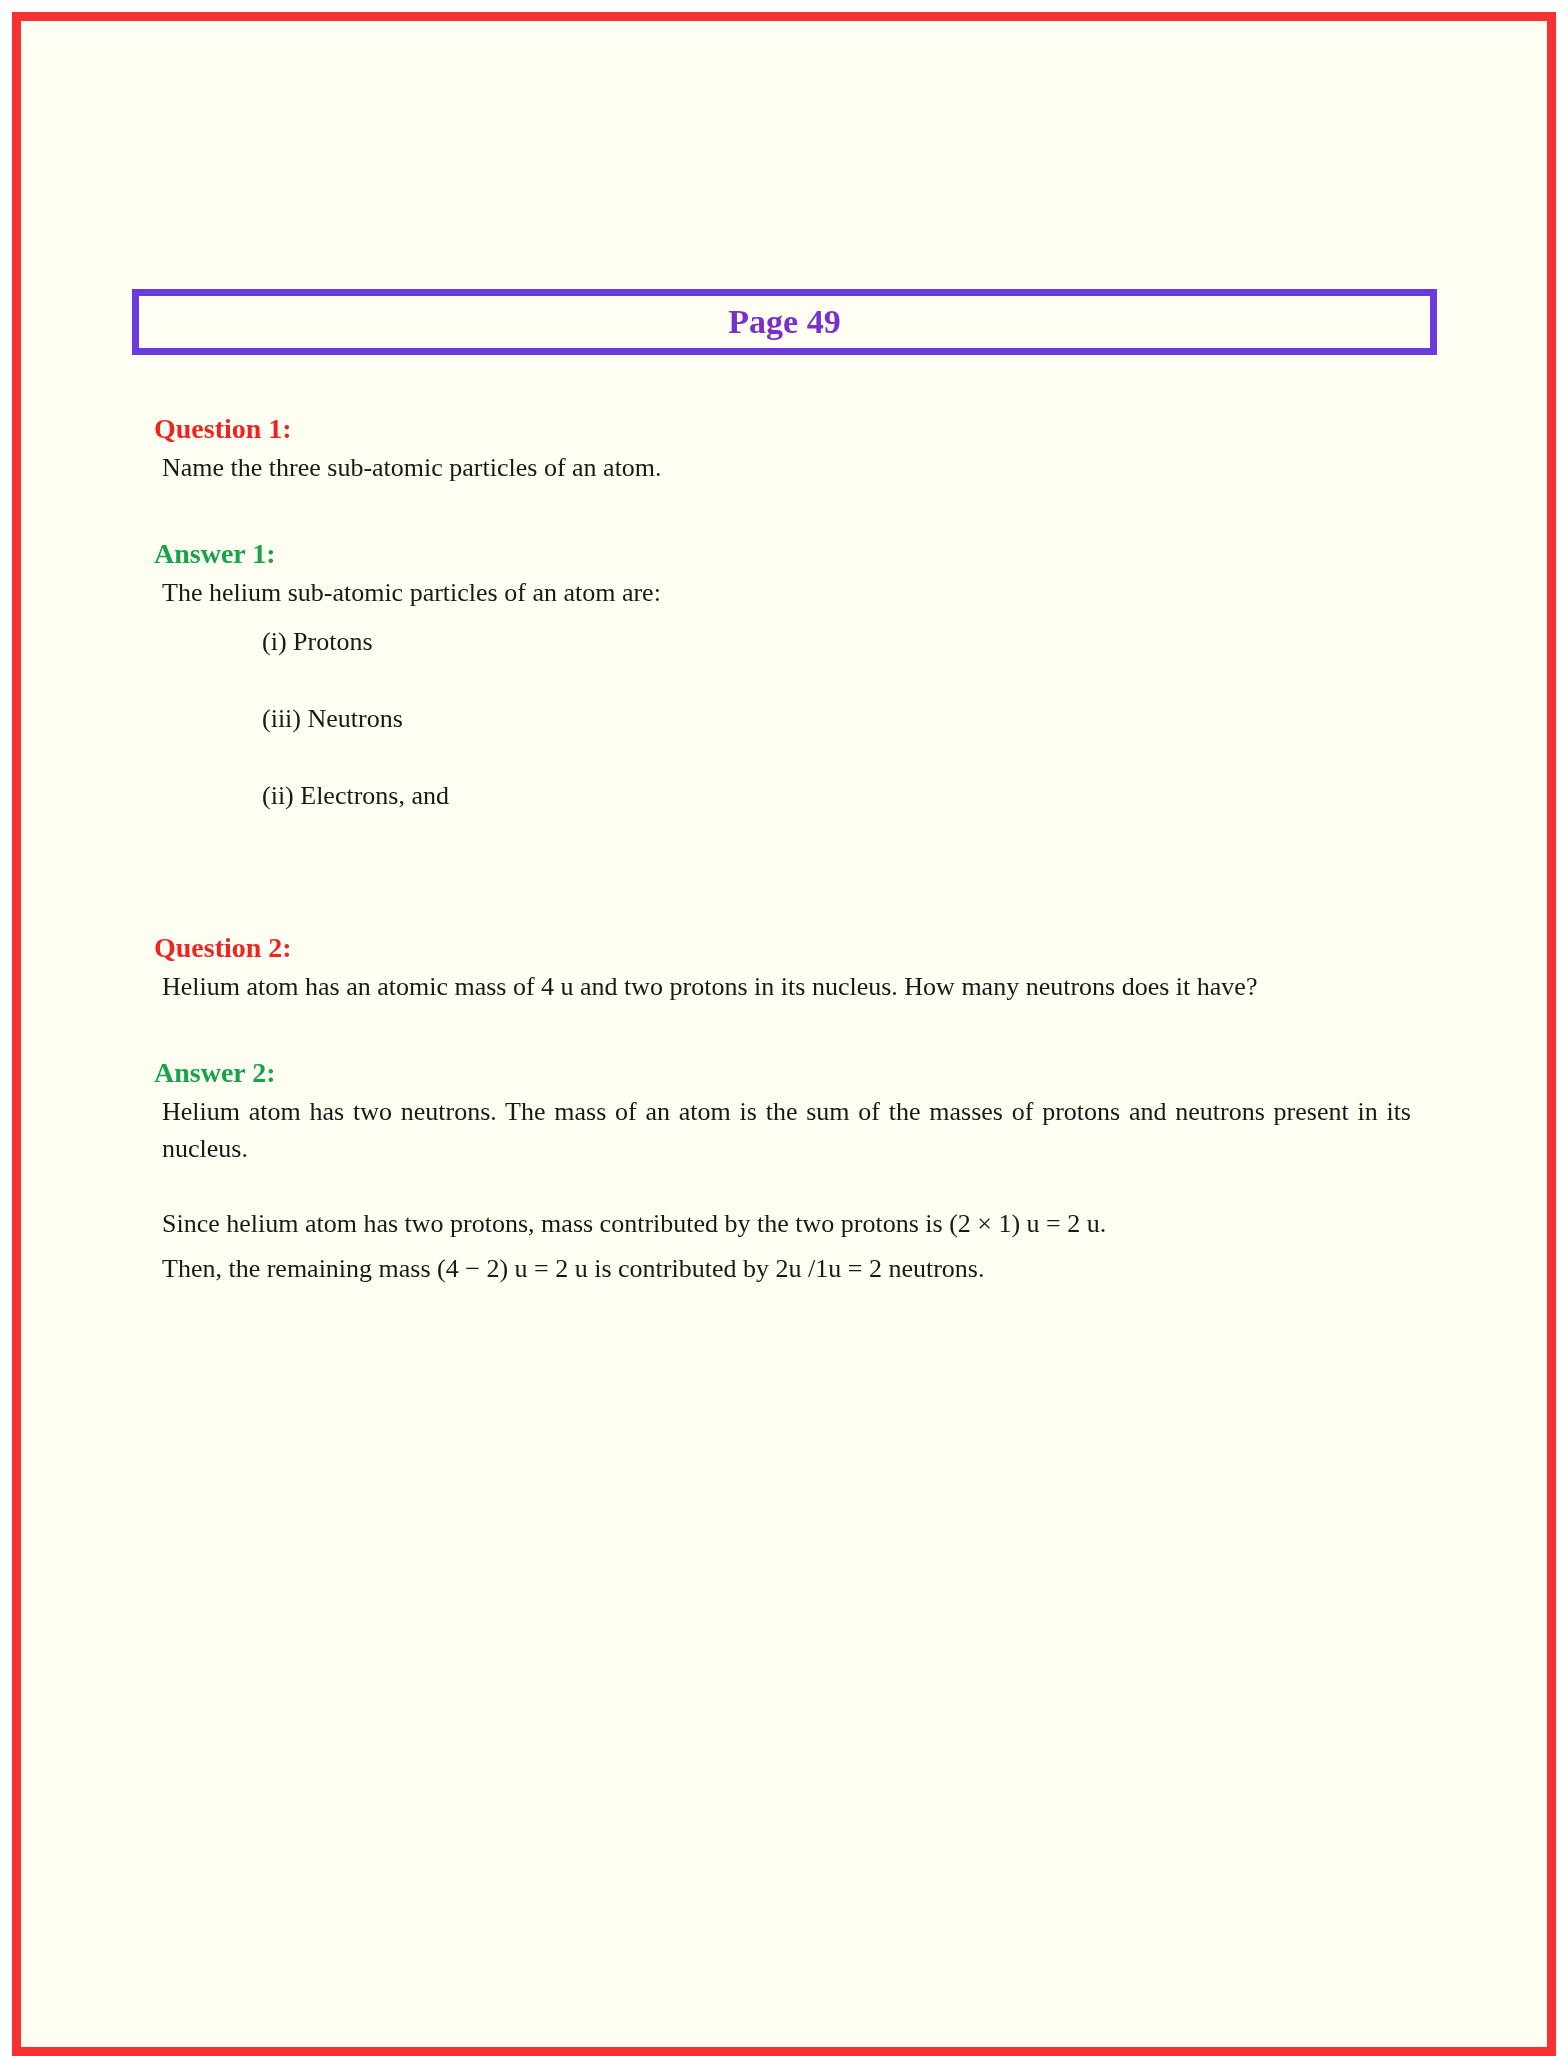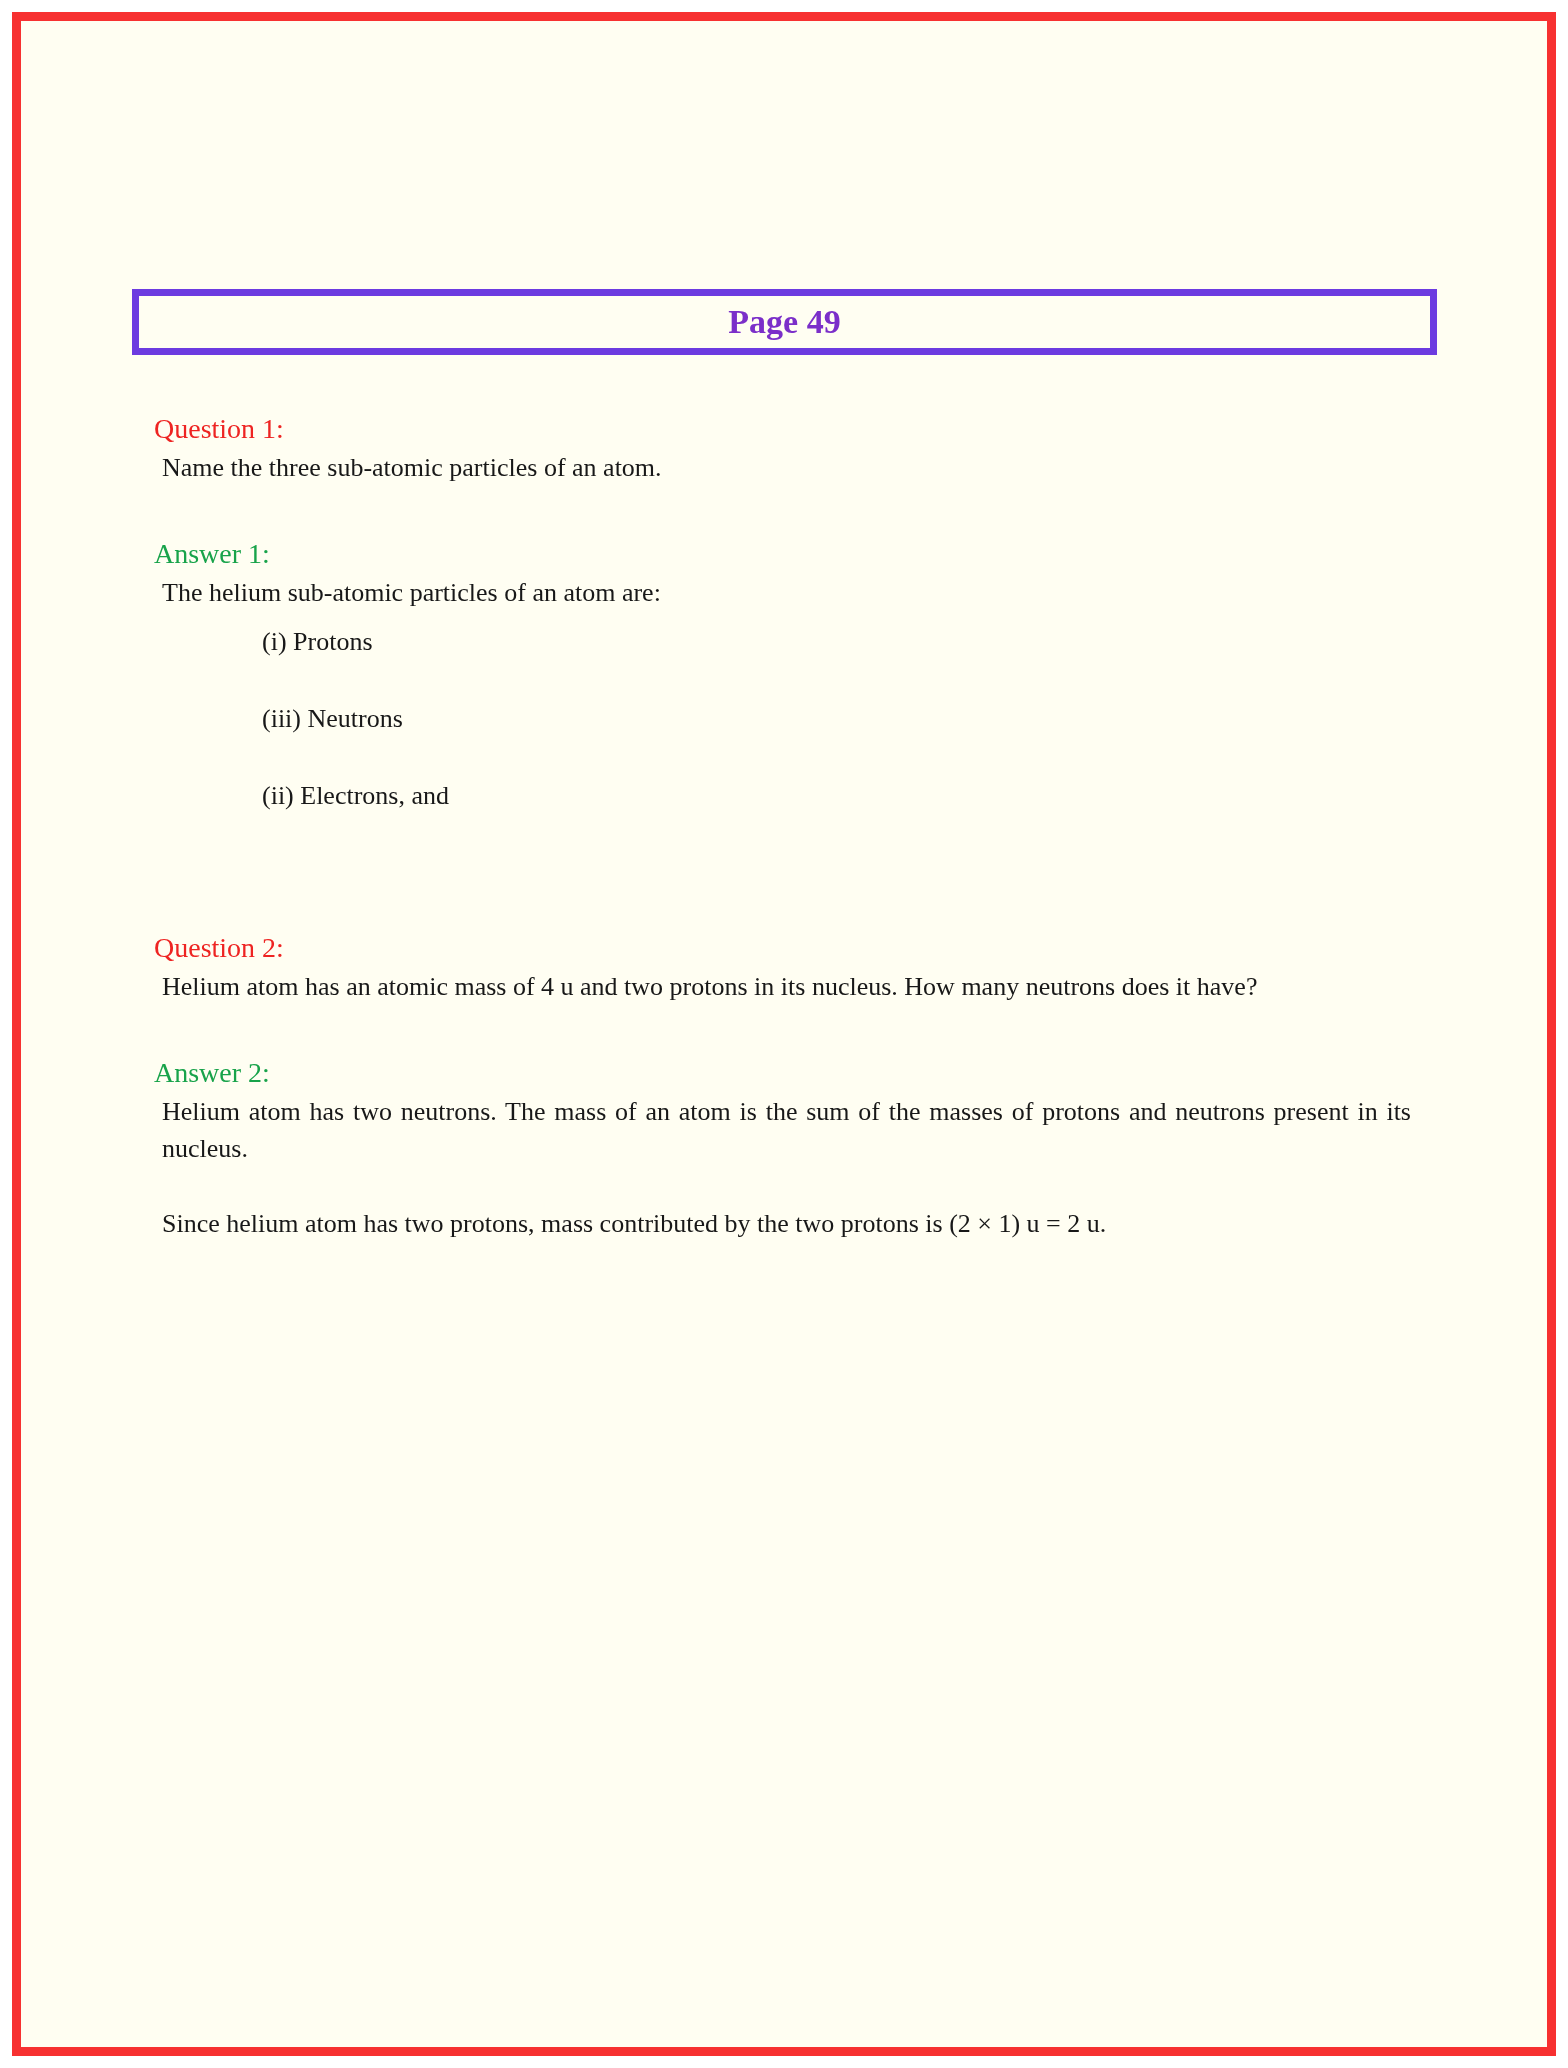--- a/index.html
+++ b/index.html
@@ -46,21 +46,21 @@
     font-weight:bold;
     color:var(--purple-text);
   }
   .qa{margin:0;}
   .qa1{margin-top:56px;}
   .qa2{margin-top:116px;}
   h2{
     margin:0;
     font-size:28px;
     line-height:36px;
-    font-weight:normal;
+    font-weight:bold;
   }
   .q-label{color:var(--q-red);}
   .a-label{color:var(--a-green);margin-top:50px;}
   p{
     margin:8px;
     font-size:26px;
     line-height:37px;
   }
   .body-text{margin-top:2px;}
   .justify{text-align:justify;}
@@ -99,16 +99,17 @@
     </section>
 
     <section class="qa qa2">
       <h2 class="q-label">Question 2:</h2>
       <p class="body-text justify">Helium atom has an atomic mass of 4 u and two protons in its nucleus. How many neutrons does it have?</p>
 
       <h2 class="a-label">Answer 2:</h2>
       <p class="body-text justify">Helium atom has two neutrons. The mass of an atom is the sum of the masses of protons and neutrons present in its nucleus.</p>
 
       <p class="gap-para">Since helium atom has two protons, mass contributed by the two protons is (2 × 1) u = 2 u.</p>
+      <p>Then, the remaining mass (4 − 2) u = 2 u is contributed by 2u /1u = 2 neutrons.</p>
     </section>
 
   </div>
 </div>
 
 </body></html>

